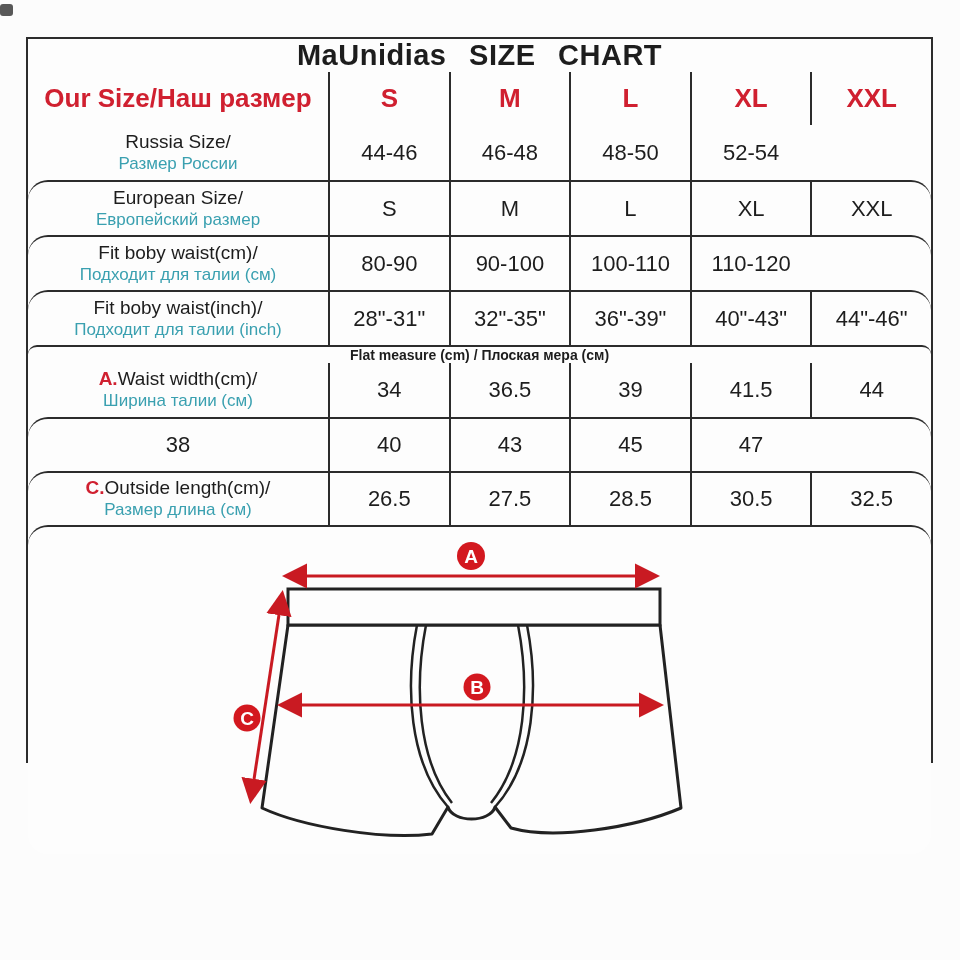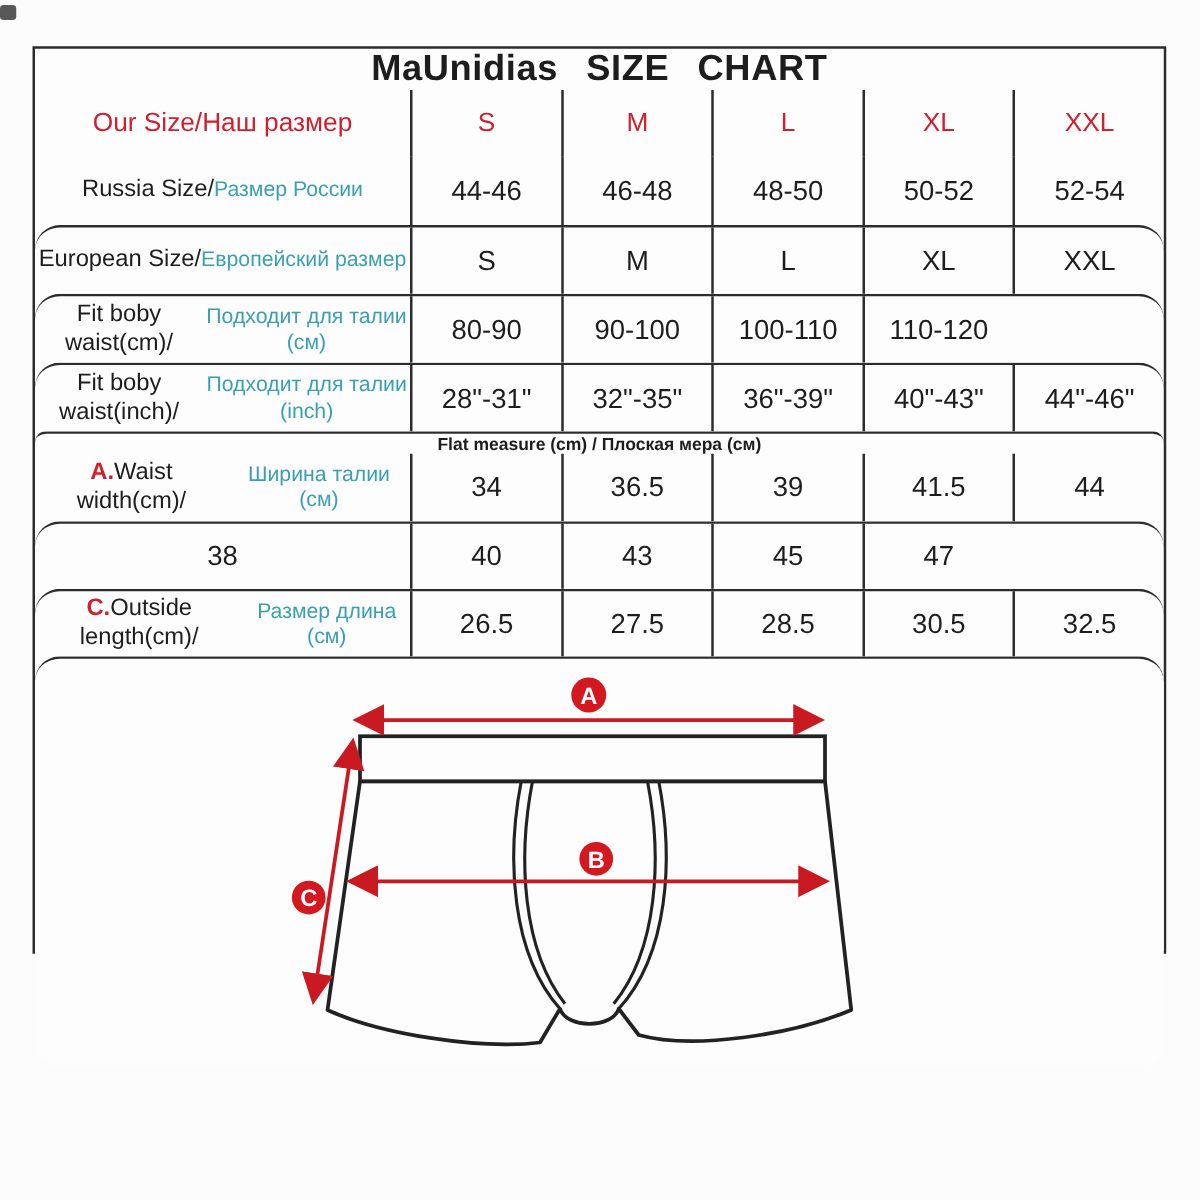--- a/index.html
+++ b/index.html
@@ -17,22 +17,22 @@
   .row{display:grid; grid-template-columns:300px repeat(5,1fr); flex:0 0 auto;}
   .row + .row, .section-row, .diagram{border-top:2px solid var(--border);border-radius:20px;}
   .title-row{height:66px; display:flex; align-items:center; justify-content:center;}
   .title-row h1{font-size:29px; font-weight:bold; letter-spacing:.5px; word-spacing:14px;}
   .header-row{height:53px;}
   .data-row{height:55px;}
   .measure-row{height:54px;}
   .cell{display:flex; align-items:center; justify-content:center;
     font-size:22px; color:var(--text);}
   .cell + .cell{border-left:2px solid var(--border);}
-  .hdr{font-weight:normal; color:var(--red); font-size:21px;}
-  .label-cell{display:flex; flex-direction:row; align-items:center;
+  .hdr{font-weight:bold; color:var(--red); font-size:26px;}
+  .label-cell{display:flex; flex-direction:column; align-items:center;
     justify-content:center; line-height:1.2; text-align:center;}
   .label-en{font-size:19px; color:var(--text);}
   .label-ru{font-size:17px; color:var(--teal);}
   .letter{color:var(--red); font-weight:bold;}
   .section-row{height:51px; display:flex; align-items:center; justify-content:center;
     font-weight:bold; font-size:14px; border-top:2px solid var(--border);}
   .diagram{flex:1 1 auto; position:relative; background:var(--cellbg);}
   .diagram svg{display:block; width:100%; height:100%;}
   .circ-label{font:bold 19px "Liberation Sans", sans-serif; fill:#fff;}
 </style>
@@ -58,21 +58,20 @@
 
   <div id="size-rows">
       <div class="row data-row">
         <div class="cell label-cell">
           <div class="label-en"><span>Russia Size/</span></div>
           <div class="label-ru">Размер России</div>
         </div>
         <div class="cell">44-46</div>
         <div class="cell">46-48</div>
         <div class="cell">48-50</div>
-        <div class="cell">50-52</div>
         <div class="cell">52-54</div>
       </div>
       <div class="row data-row">
         <div class="cell label-cell">
           <div class="label-en"><span>European Size/</span></div>
           <div class="label-ru">Европейский размер</div>
         </div>
         <div class="cell">S</div>
         <div class="cell">M</div>
         <div class="cell">L</div>

